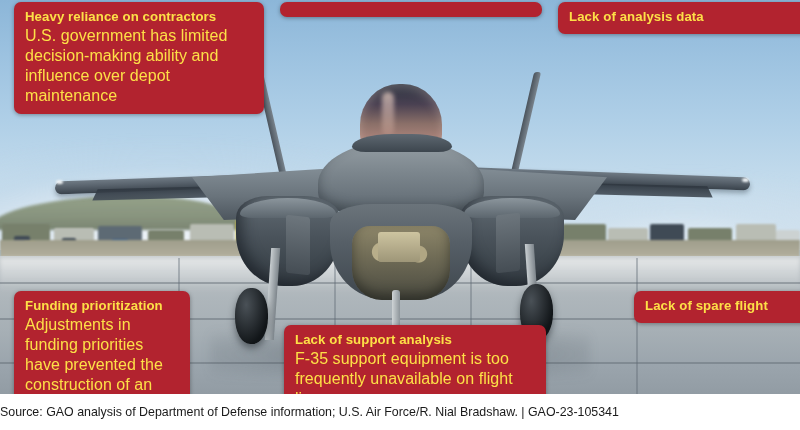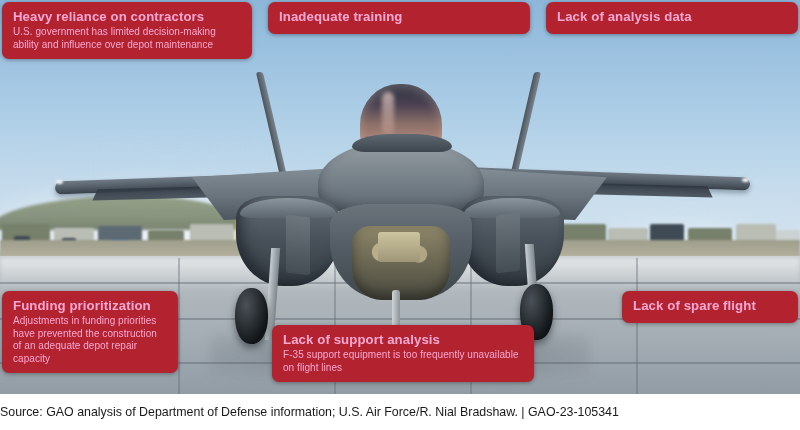--- a/index.html
+++ b/index.html
@@ -329,37 +329,38 @@
     left: 210px; top: 330px;
     width: 380px; height: 48px;
     background: radial-gradient(ellipse at 50% 50%, rgba(40,50,58,.42) 0%, rgba(60,70,78,.16) 55%, rgba(90,100,108,0) 100%);
     filter: blur(5px);
   }
 
   
   .callout {
     position: absolute;
     background: #b2232f;
-    color: #f9a8d4;
+    color: #fde047;
     border-radius: 7px;
     padding: 7px 11px 8px 11px;
     box-shadow: 0 1px 4px rgba(0,0,0,.35);
     line-height: 1.24;
+    margin-left: 12px;
   }
   .callout .c-title {
     display: block;
     font-weight: bold;
     font-size: 13.2px;
     letter-spacing: .1px;
     margin-bottom: 1px;
     white-space: nowrap;
   }
   .callout .c-body {
     display: block;
-    font-size: 10px;
+    font-size: 16px;
     letter-spacing: .05px;
   }
 
   #callout-contractors   { left: 2px;   top: 2px;   width: 250px; }
   #callout-training      { left: 268px; top: 2px;   width: 262px; }
   #callout-technical     { left: 546px; top: 2px;   width: 252px; }
   #callout-funding       { left: 2px;   top: 291px; width: 176px; }
   #callout-support       { left: 272px; top: 325px; width: 262px; }
   #callout-spares        { left: 622px; top: 291px; width: 176px; }
 
@@ -472,21 +473,20 @@
       <div class="nose-strut"></div>
       <div class="nose-wheel"></div>
     </div>
 
     <div class="callout" id="callout-contractors">
       <span class="c-title">Heavy reliance on contractors</span>
       <span class="c-body">U.S. government has limited decision-making ability and influence over depot maintenance</span>
     </div>
 
     <div class="callout" id="callout-training">
-      <span class="c-title">Inadequate training</span>
     </div>
 
     <div class="callout" id="callout-technical">
       <span class="c-title">Lack of analysis data</span>
     </div>
 
     <div class="callout" id="callout-funding">
       <span class="c-title">Funding prioritization</span>
       <span class="c-body">Adjustments in funding priorities have prevented the construction of an adequate depot repair capacity</span>
     </div>

